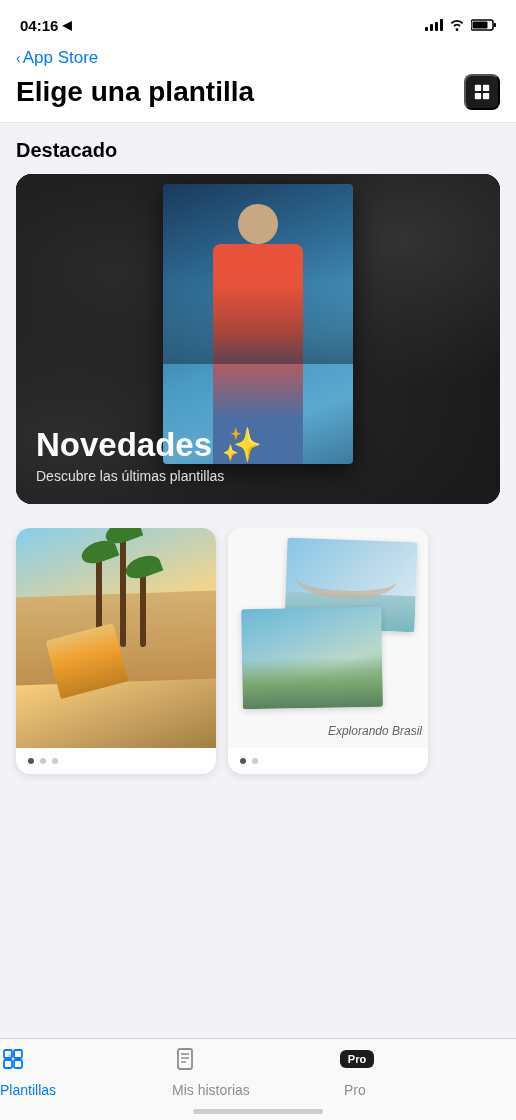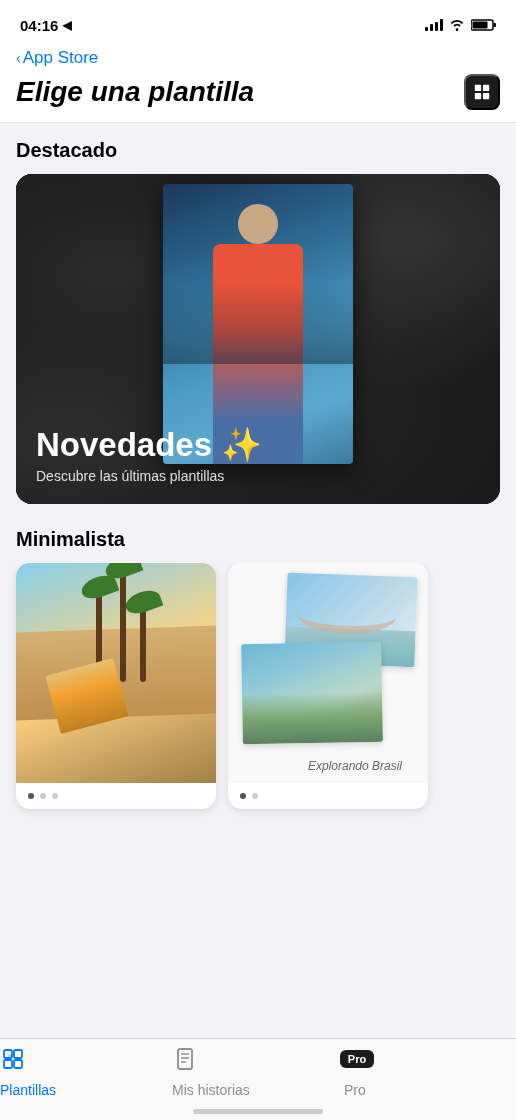--- a/index.html
+++ b/index.html
@@ -57,21 +57,20 @@
       color: #007aff;
       display: flex;
       align-items: center;
       gap: 2px;
       margin-bottom: 6px;
     }
     .nav-title-row {
       display: flex;
       justify-content: space-between;
       align-items: center;
-      font-style: italic;
     }
     .nav-title {
       font-size: 28px;
       font-weight: 700;
       color: #000;
     }
     .nav-icon-btn {
       width: 36px;
       height: 36px;
       background: #1c1c1e;
@@ -308,21 +307,21 @@
     .collage-photo-2::before {
       content: '';
       position: absolute;
       bottom: 0; left: 0; right: 0;
       height: 50%;
       background: linear-gradient(to top, #5a8060, #7aa870, transparent);
     }
     .card-caption {
       position: absolute;
       bottom: 10px;
-      right: 26px;
+      right: 6px;
       font-size: 12px;
       font-style: italic;
       color: #666;
     }
 
     .template-card-dots {
       padding: 10px 12px;
       display: flex;
       gap: 6px;
       align-items: center;
@@ -453,21 +452,20 @@
         </div>
         <div class="featured-text">
           <div class="featured-headline">Novedades ✨</div>
           <div class="featured-subtitle">Descubre las últimas plantillas</div>
         </div>
       </div>
     </div>
   </div>
 
   <div>
-    <div class="section-title">Minimalista</div>
     <div class="minimalista-scroll">
 
       <div class="template-card">
         <div class="template-card-img">
           <div class="skater-bg">
 
             <div class="palm" style="height:90px; left:40%; bottom:46%;"></div>
             <div class="palm" style="height:110px; left:52%; bottom:46%;"></div>
             <div class="palm" style="height:75px; left:62%; bottom:46%;"></div>
 

